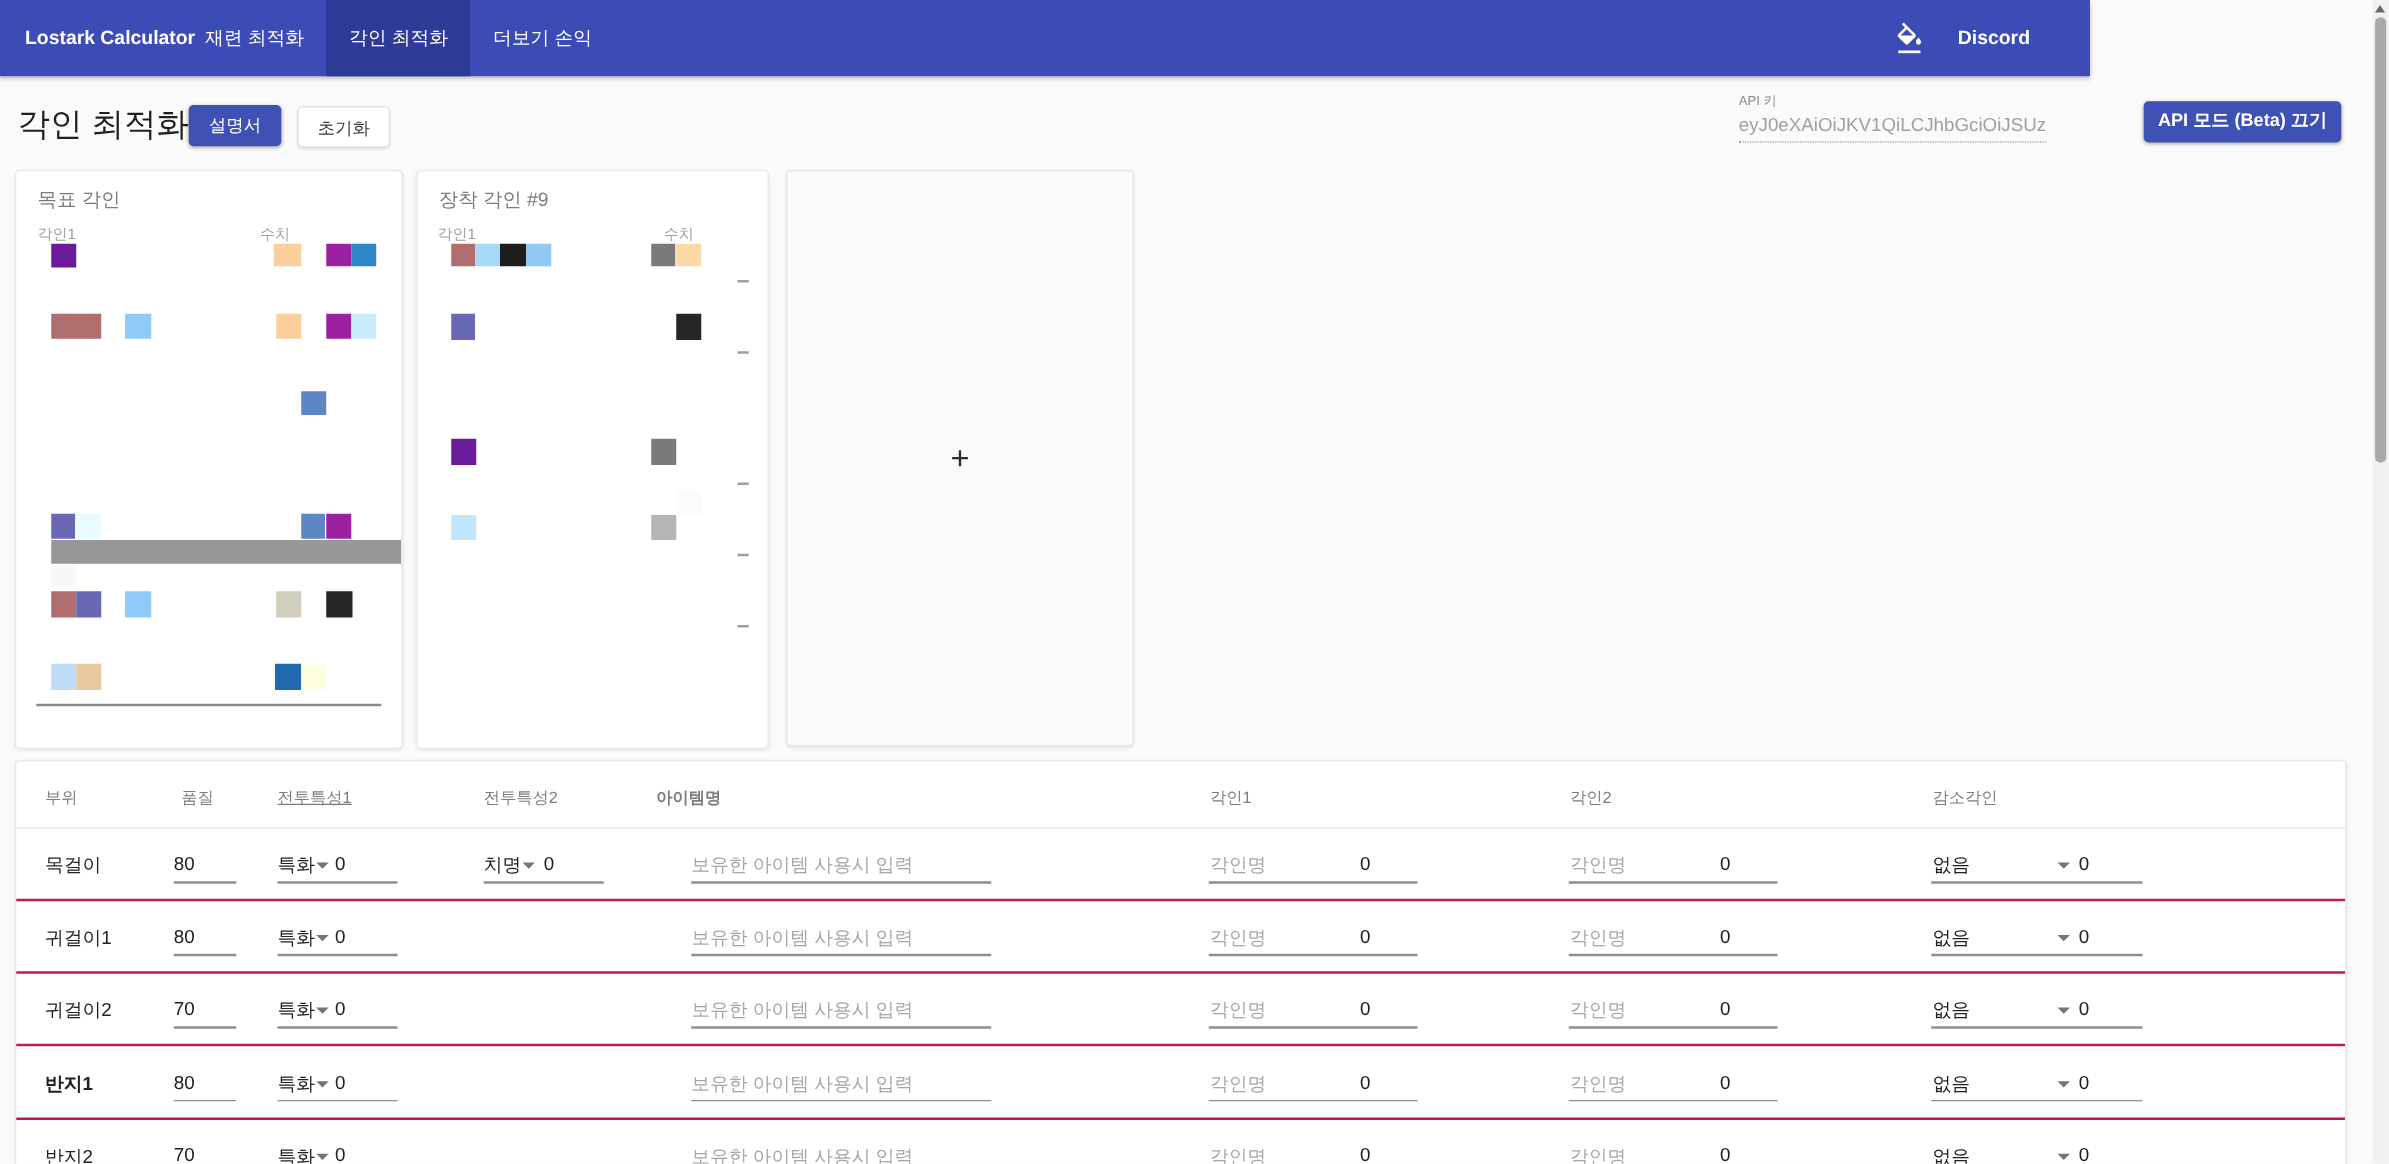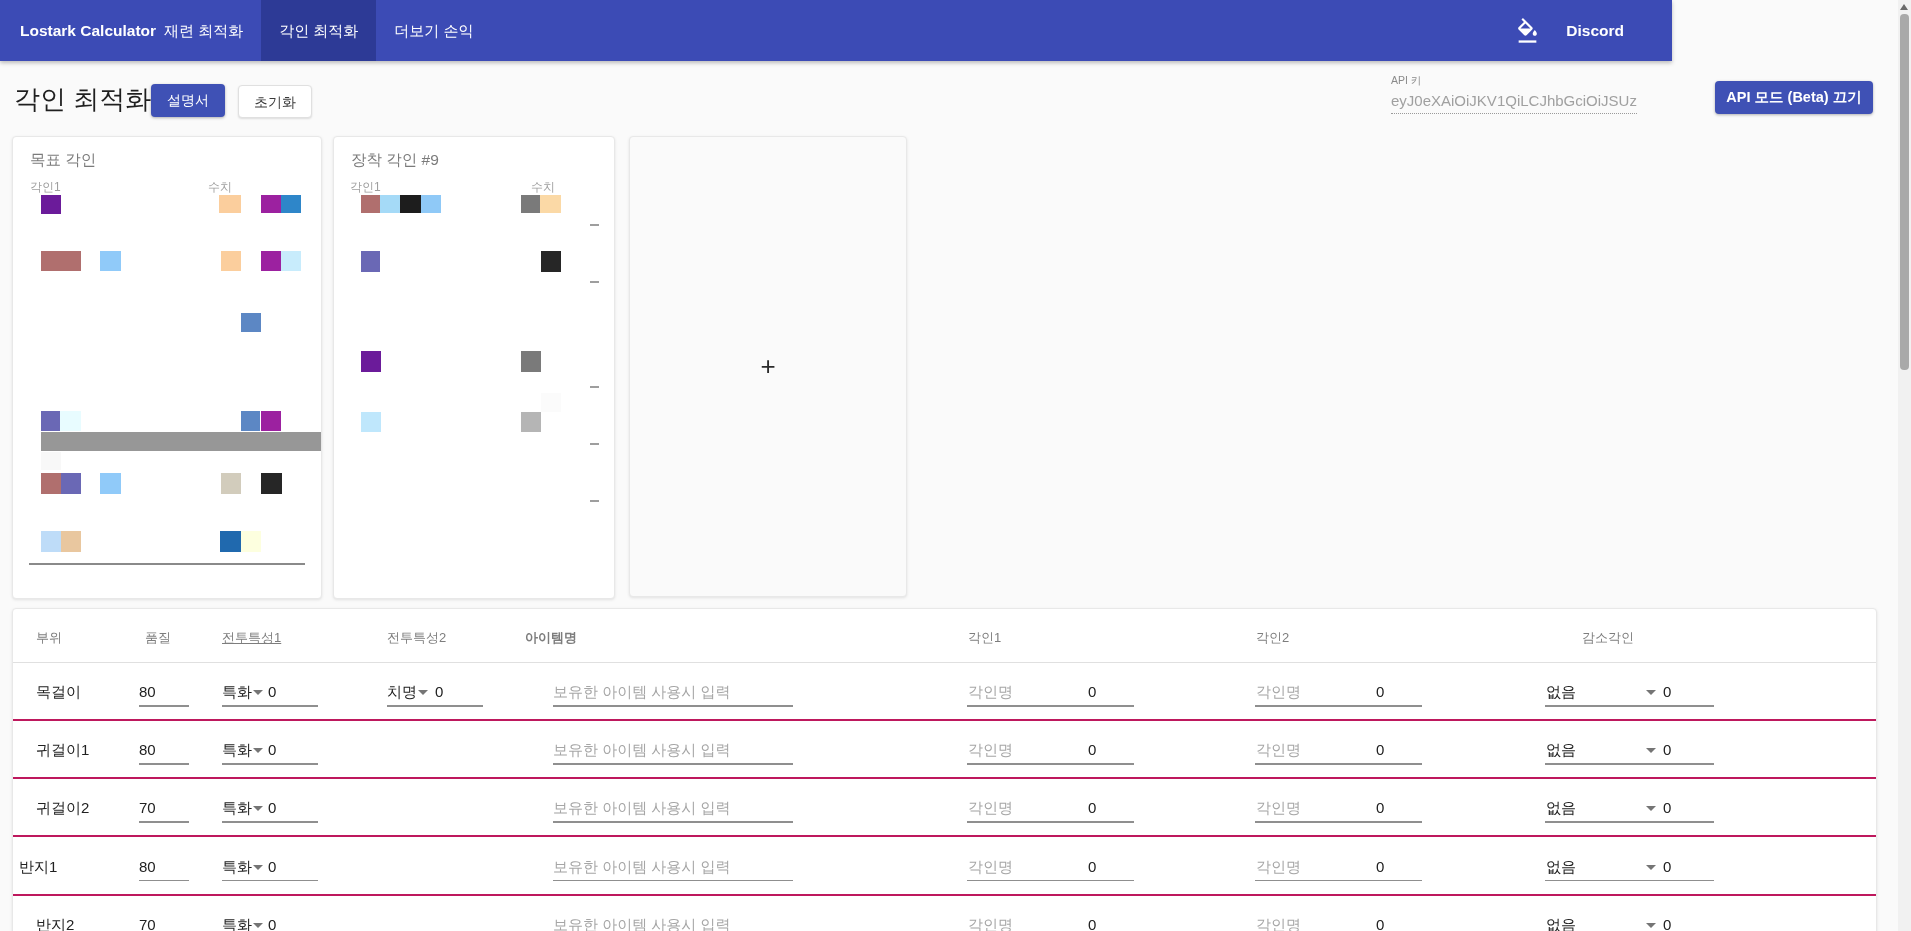--- a/index.html
+++ b/index.html
@@ -155,21 +155,21 @@
 
 <div id="table-card">
   <div id="table-header">
       <div class="th" style="left: 23px;">부위</div>
       <div class="th" style="left: 132px;">품질</div>
       <div class="th" style="left: 209px; text-decoration: underline;">전투특성1</div>
       <div class="th" style="left: 374px;">전투특성2</div>
       <div class="th" style="left: 512px; font-weight: bold;">아이템명</div>
       <div class="th" style="left: 955px;">각인1</div>
       <div class="th" style="left: 1243px;">각인2</div>
-      <div class="th" style="left: 1569px; text-align: right;">감소각인</div>
+      <div class="th" style="left: 1533px; text-align: right;">감소각인</div>
     </div>
   <div id="table-rows">
       <div class="t-row" style="top: 54px;">
         <div class="cell-text" style="left: 23px;">목걸이</div>
         <div class="cell-text" style="left: 126px;">80</div>
         <div class="u-line" style="left: 126px; width: 50px;"></div>
         <div class="cell-text" style="left: 209px;">특화</div>
         <div class="sel-arrow" style="left: 240px;"></div>
         <div class="cell-text" style="left: 255px;">0</div>
         <div class="u-line" style="left: 209px; width: 96px;"></div>
@@ -226,21 +226,21 @@
         <div class="u-line" style="left: 954px; width: 167px;"></div>
         <div class="cell-text cell-ph" style="left: 1243px;">각인명</div>
         <div class="cell-text" style="left: 1363px;">0</div>
         <div class="u-line" style="left: 1242px; width: 167px;"></div>
         <div class="cell-text" style="left: 1533px;">없음</div>
         <div class="sel-arrow" style="left: 1633px;"></div>
         <div class="cell-text" style="left: 1650px;">0</div>
         <div class="u-line" style="left: 1532px; width: 169px;"></div>
       </div>
       <div class="t-row" style="top: 228.6px;">
-        <div class="cell-text" style="left: 6px;">반지1</div>
+        <div class="cell-text" style="left: 23px; font-weight: bold;">반지1</div>
         <div class="cell-text" style="left: 126px;">80</div>
         <div class="u-line" style="left: 126px; width: 50px;"></div>
         <div class="cell-text" style="left: 209px;">특화</div>
         <div class="sel-arrow" style="left: 240px;"></div>
         <div class="cell-text" style="left: 255px;">0</div>
         <div class="u-line" style="left: 209px; width: 96px;"></div>
         <div class="cell-text cell-ph" style="left: 540px;">보유한 아이템 사용시 입력</div>
         <div class="u-line" style="left: 540px; width: 240px;"></div>
         <div class="cell-text cell-ph" style="left: 955px;">각인명</div>
         <div class="cell-text" style="left: 1075px;">0</div>

